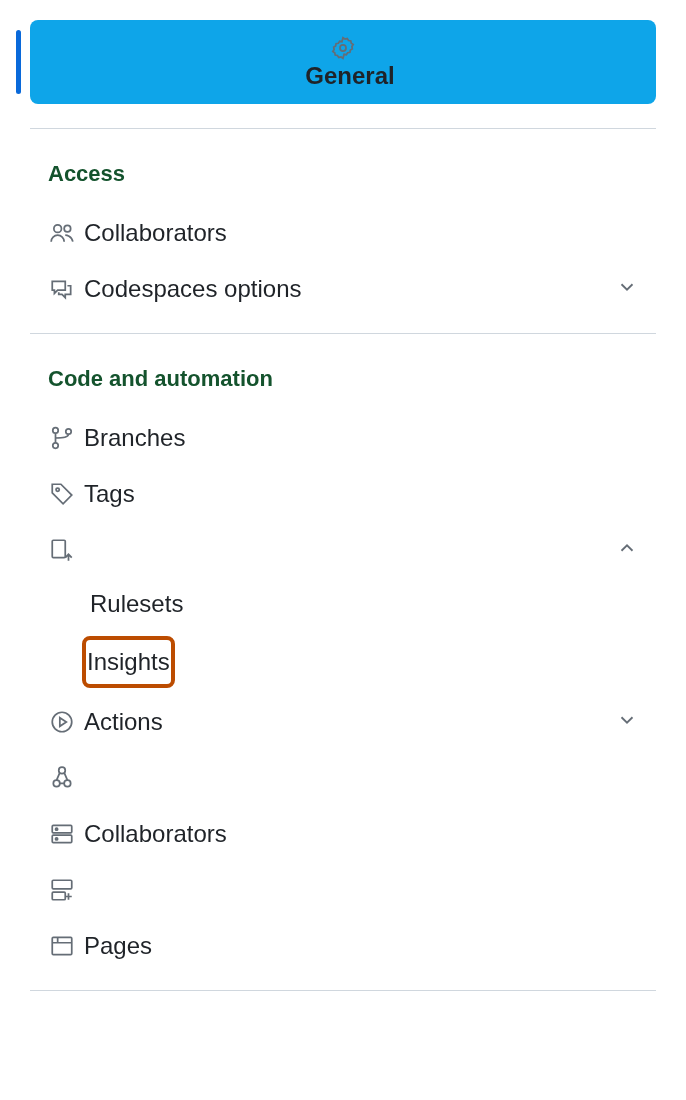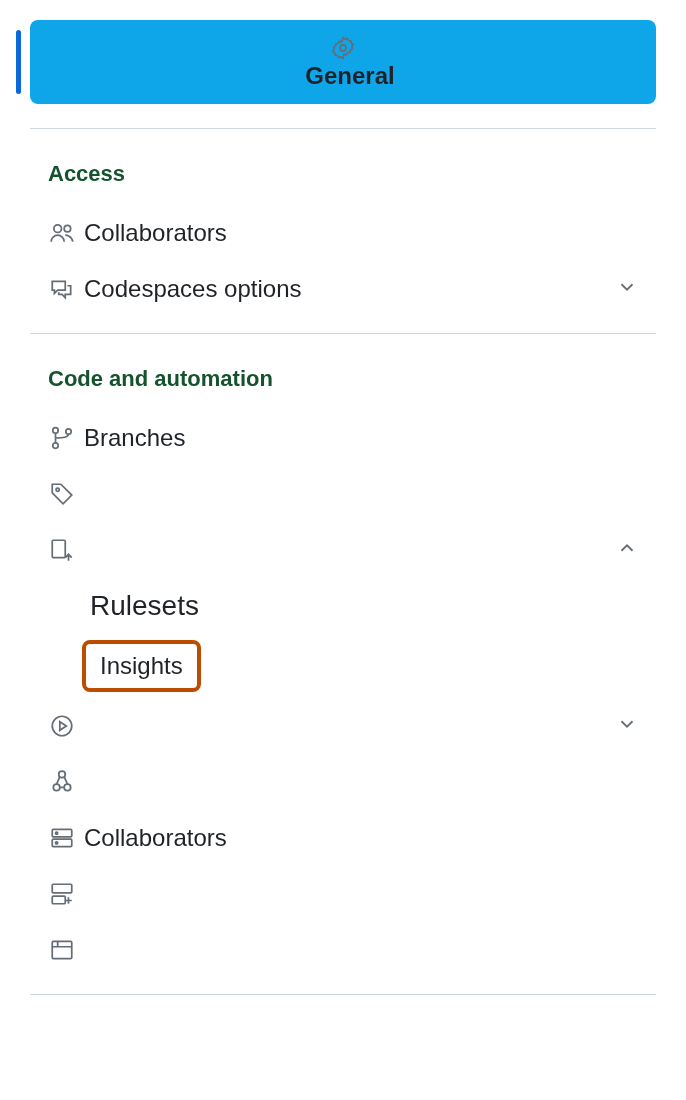--- a/index.html
+++ b/index.html
@@ -84,30 +84,30 @@
     }
     .chevron svg {
       width: 22px;
       height: 22px;
       stroke: #656d76;
       fill: none;
       stroke-width: 2;
     }
     .sub-item {
       padding: 12px 18px 12px 60px;
-      font-size: 28px;
+      font-size: 24px;
       color: #1f2328;
       cursor: pointer;
       border-radius: 6px;
     }
     .highlight-box {
       display: inline-block;
       border: 4px solid #bc4c00;
       border-radius: 8px;
-      padding: 8px 14px;
+      padding: 8px 1px;
       margin-left: 52px;
       margin-top: 6px;
       margin-bottom: 6px;
       font-size: 24px;
       cursor: pointer;
     }
   </style>
 </head>
 <body>
 
@@ -173,20 +173,21 @@
   <span class="label">Branches</span>
 </div>
 
 <div class="nav-item">
   <span class="icon">
     <svg viewBox="0 0 24 24">
         <path d="M3 3h8l10 10-8 8L3 11z"></path>
         <circle cx="8" cy="8" r="1.5"></circle>
       </svg>
   </span>
+  <span class="label">Tags</span>
 </div>
 
 <div class="nav-item">
   <span class="icon">
     <svg viewBox="0 0 24 24">
         <rect x="3" y="3" width="12" height="16" rx="1"></rect>
         <path d="M18 22v-6m-3 3l3-3 3 3"></path>
       </svg>
   </span>
   <span class="chevron">
@@ -200,20 +201,21 @@
 
 <div class="highlight-box">Insights</div>
 
 <div class="nav-item">
   <span class="icon">
     <svg viewBox="0 0 24 24">
         <circle cx="12" cy="12" r="9"></circle>
         <path d="M10 8l6 4-6 4z"></path>
       </svg>
   </span>
+  <span class="label">Actions</span>
   <span class="chevron">
     <svg viewBox="0 0 24 24">
         <path d="M6 9l6 6 6-6"></path>
       </svg>
   </span>
 </div>
 
 <div class="nav-item">
   <span class="icon">
     <svg viewBox="0 0 24 24">
@@ -247,18 +249,19 @@
   </span>
 </div>
 
 <div class="nav-item">
   <span class="icon">
     <svg viewBox="0 0 24 24">
         <rect x="3" y="4" width="18" height="16" rx="1"></rect>
         <path d="M3 9h18M8 4v5"></path>
       </svg>
   </span>
+  <span class="label">Pages</span>
 </div>
 
 <hr class="divider">
 
 
 
 
 </body></html>

